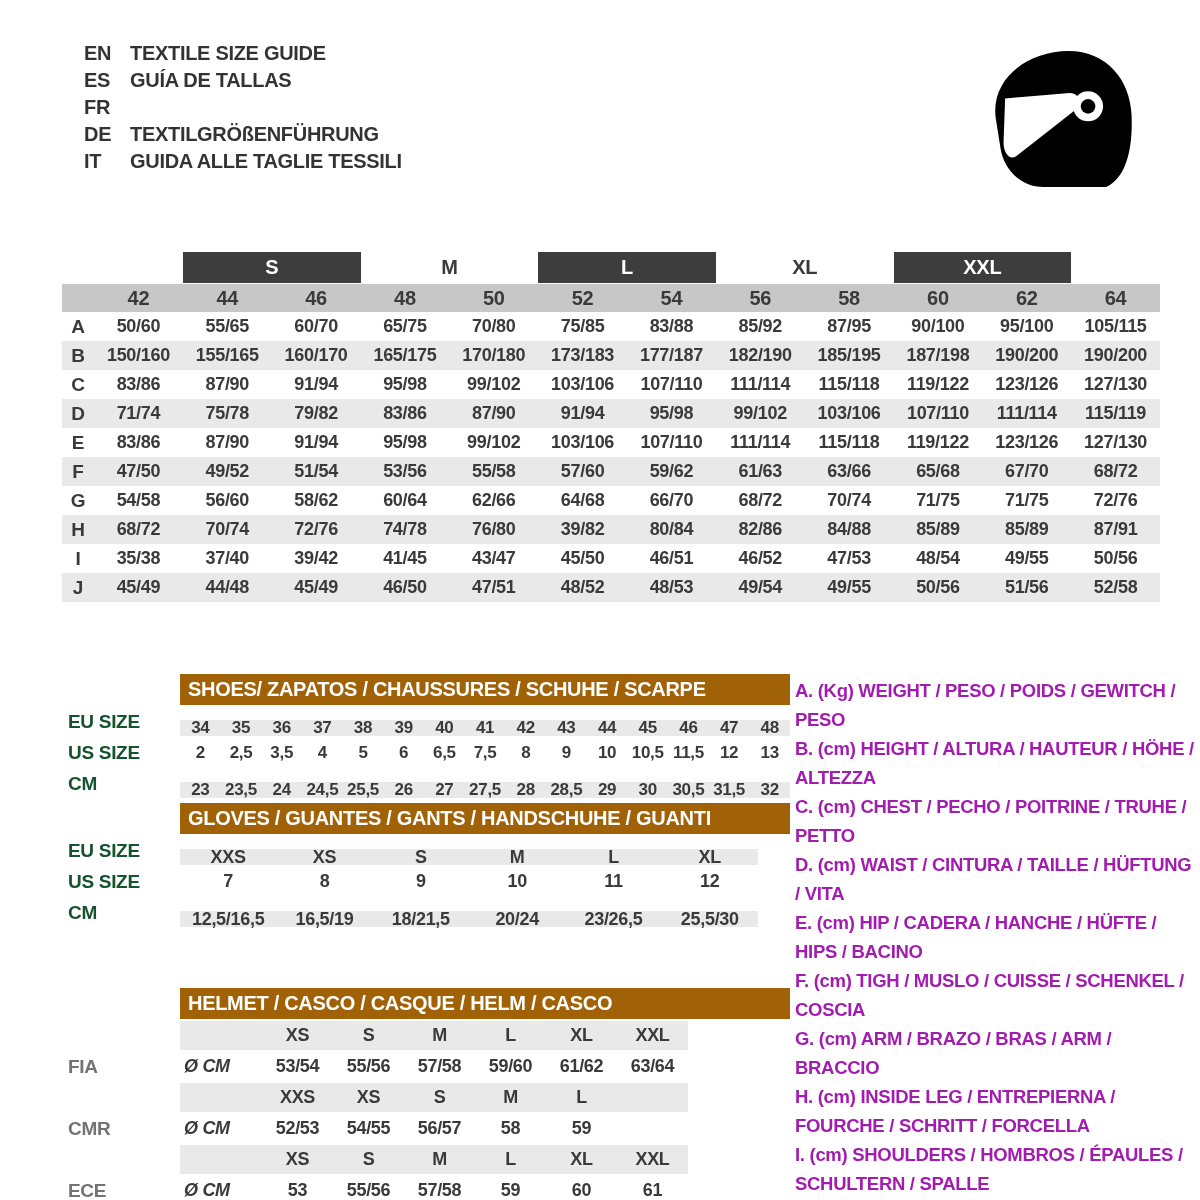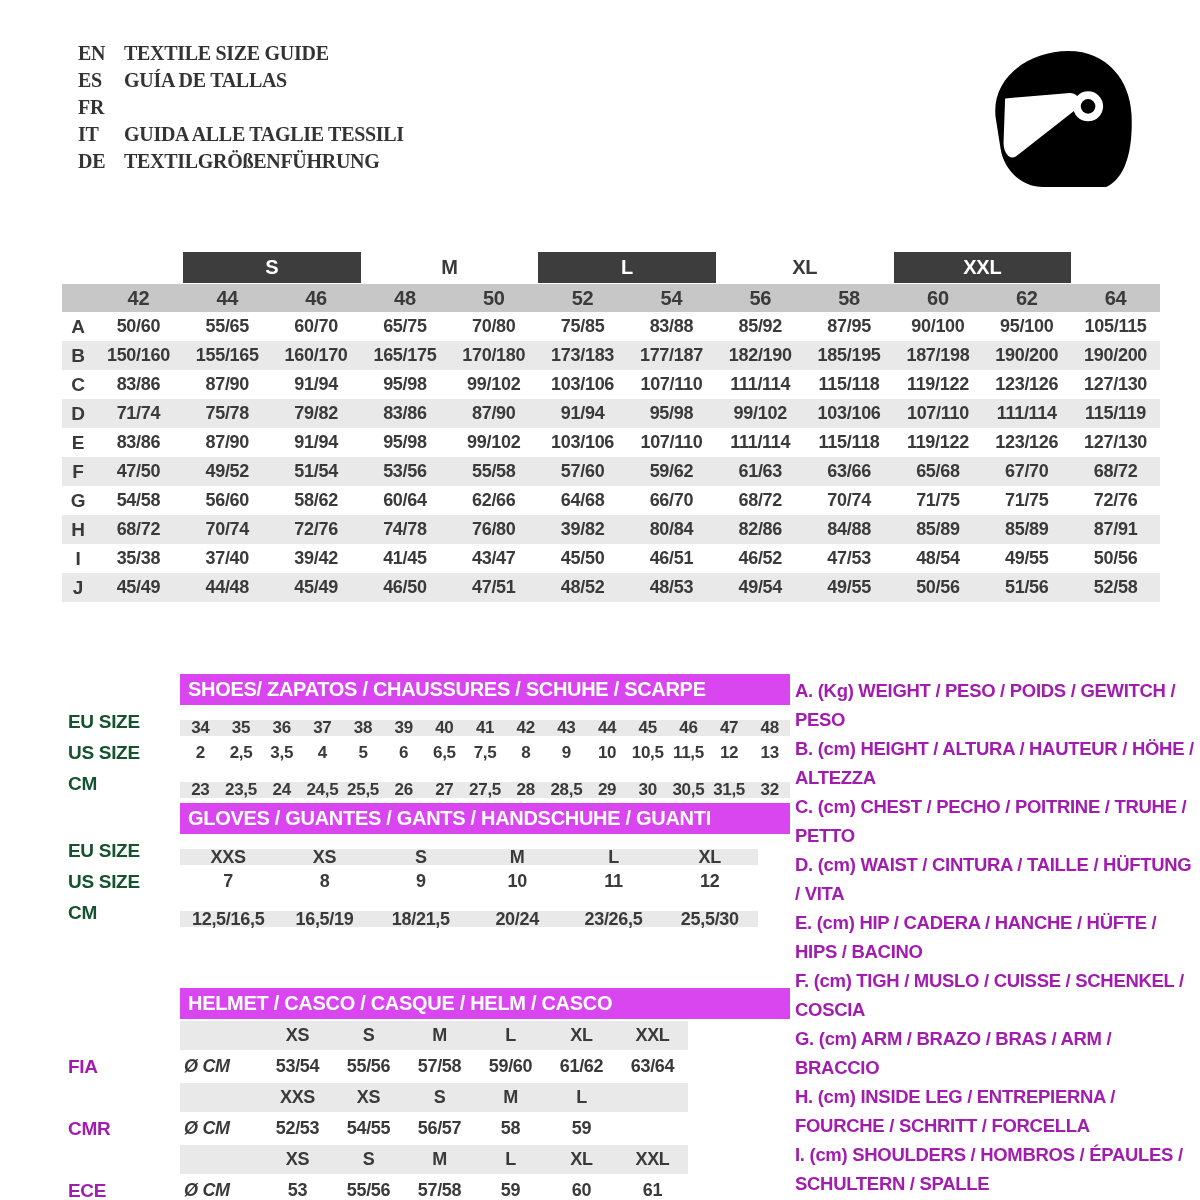--- a/index.html
+++ b/index.html
@@ -3,21 +3,21 @@
 <meta charset="utf-8">
 <style>
   * { margin:0; padding:0; box-sizing:border-box; }
   html,body { background:#ffffff; }
   .page {
     position:relative; width:1200px; height:1200px; background:#fff;
     font-family:"Liberation Sans", sans-serif; color:#333; overflow:hidden;
     letter-spacing:-0.3px;
   }
   
-  .lang-block { position:absolute; left:78px; top:40px;font-family:Liberation Serif, serif; }
+  .lang-block { position:absolute; left:84px; top:40px; }
   .lang-row { display:flex; font-size:20px; font-weight:bold; line-height:27px; }
   .lang-code { width:46px; flex:0 0 46px; }
   .helmet-icon { position:absolute; left:983px; top:40px; width:158px; height:158px; }
 
   
   .main-table { position:absolute; left:62px; top:252px; width:1098px; }
   .grid { display:grid; grid-template-columns:32px repeat(12, 1fr); }
   .group-row { height:31px; }
   .group-cell { display:flex; align-items:center; justify-content:center;
                 font-size:20px; font-weight:bold; color:#3a3a3a; }
@@ -33,35 +33,35 @@
   .data-row.shaded { background:#e9e9e9; }
   .cell { display:flex; align-items:center; justify-content:center;
           font-size:18px; font-weight:bold; color:#3a3a3a; white-space:nowrap; }
   .row-label { font-size:19px; }
 
   
   .section { position:absolute; left:68px; width:722px; }
   .sec-shoes  { top:674px; }
   .sec-gloves { top:803px; }
   .sec-helmet { top:988px; }
-  .bar { margin-left:112px; height:31px; background:#d946ef; color:#fff;
+  .bar { margin-left:112px; height:31px; background:#a16207; color:#fff;
          font-size:20px; font-weight:bold; display:flex; align-items:center;
          padding-left:8px; }
   .srow { display:flex; height:29px; margin-top:2px; }
   .slabel { width:112px; flex:0 0 112px; display:flex; align-items:center;
             font-size:19px; font-weight:bold; color:#14532d; }
   .sdata { flex:1; display:flex; }
   .srow.shaded .sdata { background:#e9e9e9;margin-top:13px; }
   .sdata .cell { flex:1; font-size:17px; }
   .sec-gloves .sdata { flex:0 0 578px; }
   .sec-gloves .sdata .cell { font-size:18px; }
 
   .hrow { display:flex; height:29px; margin-top:2px; }
   .hlabel { width:112px; flex:0 0 112px; display:flex; align-items:center;
-            font-size:19px; font-weight:bold; color:#a21caf; }
+            font-size:19px; font-weight:bold; color:#737373; }
   .hband { display:flex; width:508px; }
   .hband.gray { background:#e9e9e9; }
   .hunit { width:82px; flex:0 0 82px; display:flex; align-items:center;
            padding-left:4px; font-size:18px; font-weight:bold; color:#3a3a3a;font-style:italic; }
   .hcell { width:71px; flex:0 0 71px; display:flex; align-items:center;
            justify-content:center; font-size:18px; font-weight:bold;
            color:#3a3a3a; white-space:nowrap; }
 
   
   .legend { position:absolute; left:795px; top:676px; width:404px; }
@@ -79,26 +79,26 @@
       <span>TEXTILE SIZE GUIDE</span>
     </div>
     <div class="lang-row">
       <span class="lang-code">ES</span>
       <span>GUÍA DE TALLAS</span>
     </div>
     <div class="lang-row">
       <span class="lang-code">FR</span>
     </div>
     <div class="lang-row">
+      <span class="lang-code">DE</span>
+      <span>TEXTILGRÖßENFÜHRUNG</span>
+    </div>
+    <div class="lang-row">
       <span class="lang-code">IT</span>
       <span>GUIDA ALLE TAGLIE TESSILI</span>
-    </div>
-    <div class="lang-row">
-      <span class="lang-code">DE</span>
-      <span>TEXTILGRÖßENFÜHRUNG</span>
     </div>
   </div>
 
   <svg class="helmet-icon" viewBox="0 0 100 100">
     <path d="M54 7 C79 7 93 26 94 47 C95 68 91 87 78 93 L38 93 C24 93 13 82 11 68 L8 49 C5 24 29 7 54 7 Z" fill="#000"></path>
     <path d="M14 37 L55 33.5 C60 33.5 62.5 38.5 60 43 L21 73.5 C16.5 76.5 13 71 13 65 Z" fill="#fff"></path>
     <circle cx="66.5" cy="42" r="9.5" fill="#fff"></circle>
     <circle cx="66.5" cy="42" r="4.6" fill="#000"></circle>
   </svg>
 

